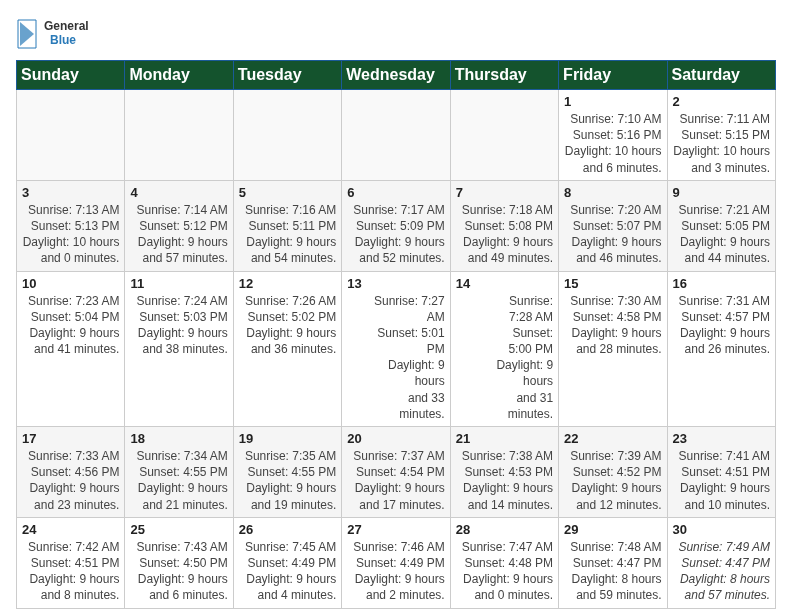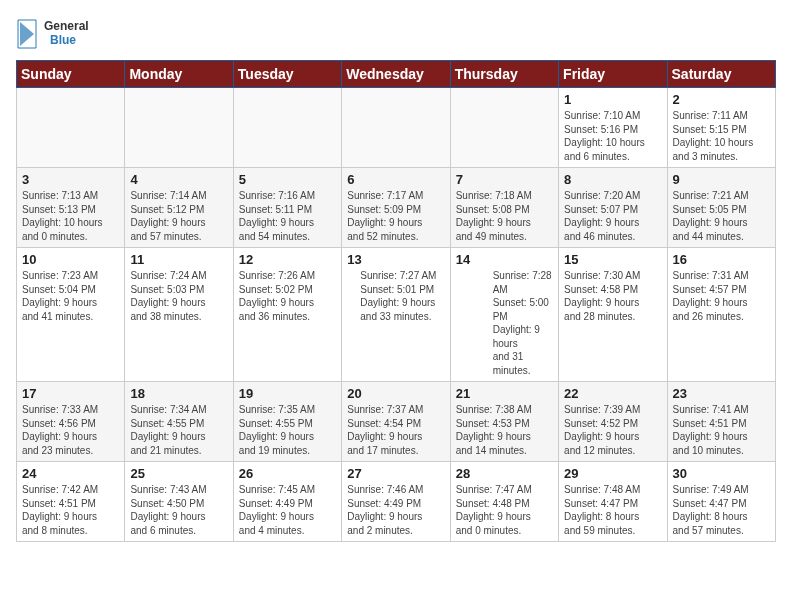--- a/index.html
+++ b/index.html
@@ -32,23 +32,23 @@
     .location-title {
       font-size: 16px;
       color: #444;
     }
     .calendar {
       width: 100%;
       border-collapse: collapse;
       margin-top: 8px;
     }
     .calendar th {
-      background: #7f1d1d;
+      background: #14532d;
       color: #fff;
-      font-size: 14px;
+      font-size: 16px;
       font-weight: bold;
       padding: 5px 4px;
       text-align: left;
       border: 1px solid #1a5a98;
     }
     .calendar td {
       border: 1px solid #ccc;
       vertical-align: top;
       padding: 4px 5px;
       width: calc(100% / 7);
@@ -64,23 +64,24 @@
       background: #f5f5f5;
     }
     .day-number {
       font-size: 13px;
       font-weight: bold;
       color: #222;
       display: block;
       margin-bottom: 2px;
     }
     .day-info {
-      font-size: 10px;
+      font-size: 12px;
       color: #444;
       line-height: 1.35;
+      text-align: right;
     }
   </style>
 </head>
 <body>
 
 <div class="header-area">
   <div class="logo">
     <svg width="90" height="36" viewBox="0 0 90 36" xmlns="http://www.w3.org/2000/svg">
       <text x="28" y="14" font-size="12" font-weight="bold" fill="#333" font-family="Arial">General</text>
       <text x="34" y="28" font-size="12" font-weight="bold" fill="#2a7ab8" font-family="Arial">Blue</text>
@@ -319,20 +320,20 @@
         </td>
         <td>
           <span class="day-number">29</span>
           <div class="day-info" style="white-space: pre-line;">Sunrise: 7:48 AM
 Sunset: 4:47 PM
 Daylight: 8 hours
 and 59 minutes.</div>
         </td>
         <td>
           <span class="day-number">30</span>
-          <div class="day-info" style="white-space: pre-line;">Sunrise: 7:49 AM
+          <div class="day-info" style="white-space: pre-line; font-style: italic;">Sunrise: 7:49 AM
 Sunset: 4:47 PM
 Daylight: 8 hours
 and 57 minutes.</div>
         </td>
       </tr>
     </tbody>
 </table>
 
 </body></html>

